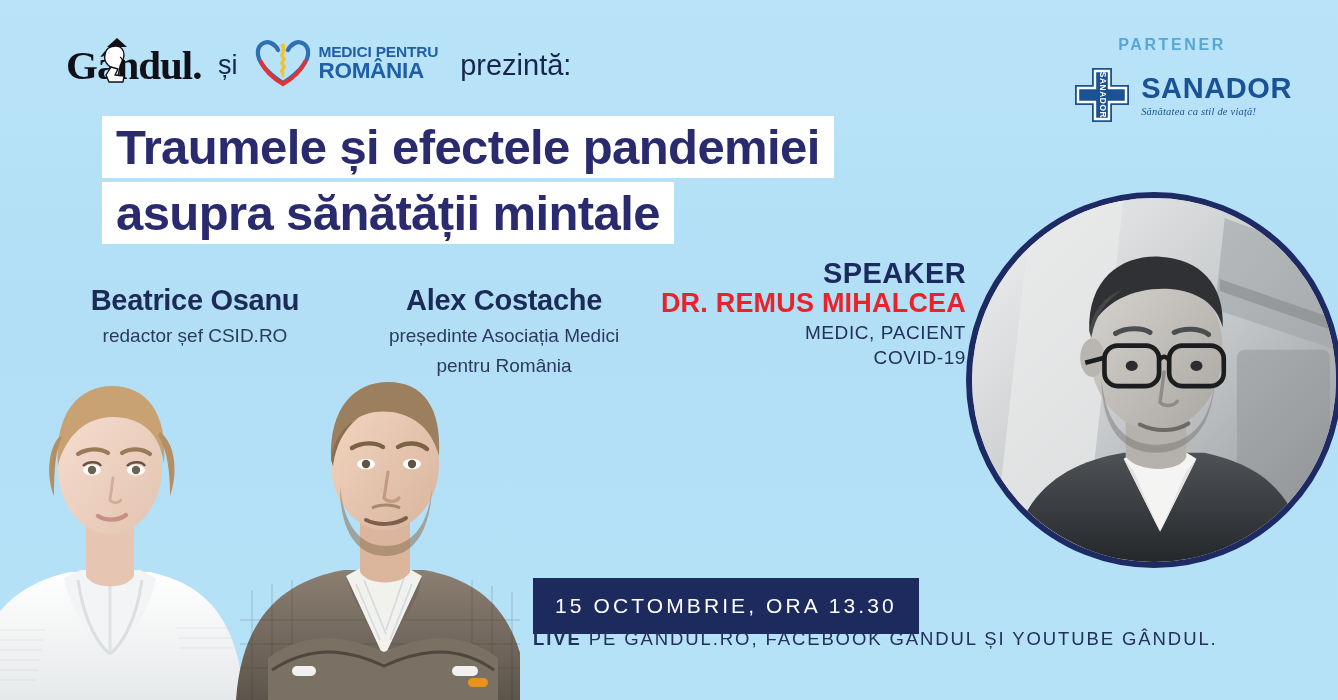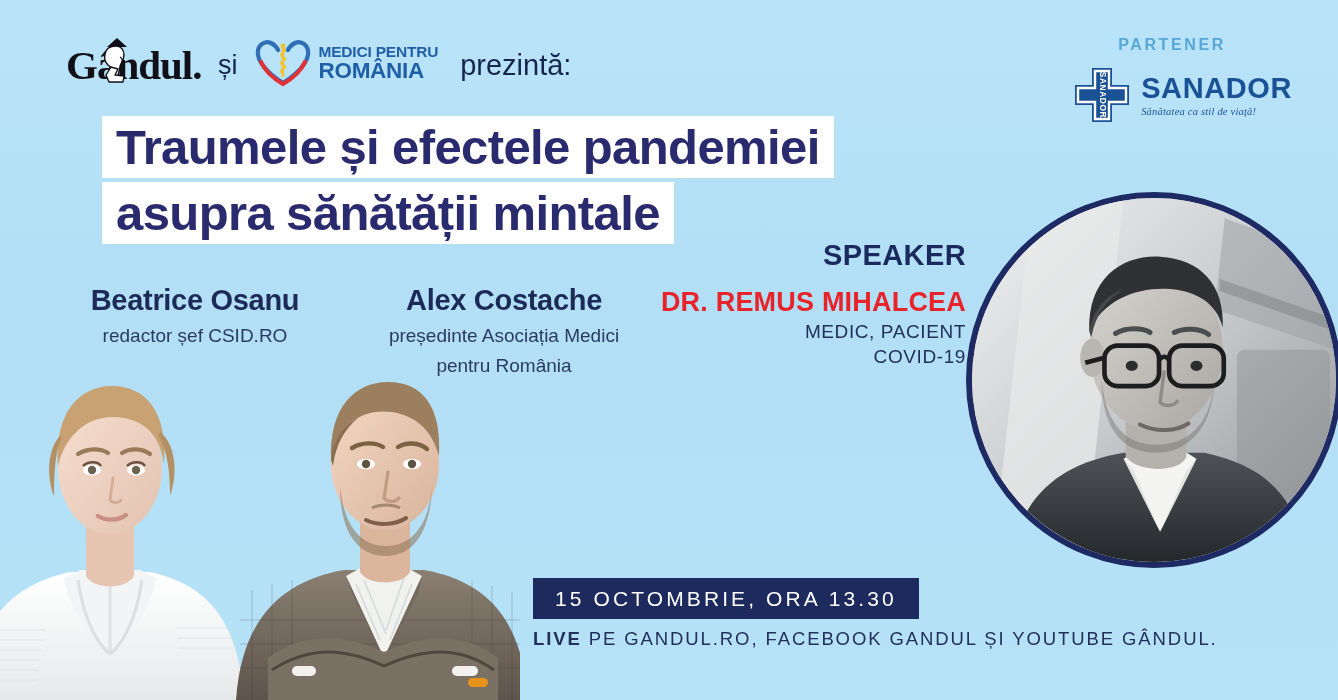--- a/index.html
+++ b/index.html
@@ -66,35 +66,35 @@
   #title-line-2{left:66px;top:182px;height:62px;padding:0 14px;}
 
   
   .host{position:absolute;text-align:center;color:#1d2a55;}
   .host-name{font-weight:bold;font-size:29px;color:#1b2a57;line-height:1.1;letter-spacing:-0.3px;}
   .host-role{font-size:19px;color:#2a3a63;line-height:1.15;margin-top:8px;}
   #host-beatrice{left:50px;top:285px;width:290px;}
   #host-alex{left:358px;top:285px;width:292px;}
 
   
-  #speaker-block{position:absolute;right:372px;top:240px;text-align:right;}
+  #speaker-block{position:absolute;right:372px;top:258px;text-align:right;}
   .speaker-label{font-size:29px;font-weight:bold;color:#1b2a5e;letter-spacing:0.4px;line-height:1.05;}
-  .speaker-name{font-size:27px;font-weight:bold;color:#e8232a;letter-spacing:0.2px;line-height:1.12;margin-top:17px;}
+  .speaker-name{font-size:27px;font-weight:bold;color:#e8232a;letter-spacing:0.2px;line-height:1.12;margin-top:0;}
   .speaker-role{font-size:19px;color:#22305c;letter-spacing:0.6px;line-height:1.2;margin-top:3px;}
 
   
   #speaker-portrait{
     position:absolute;left:966px;top:192px;width:364px;height:364px;border-radius:50%;
     border:6px solid #1d2a63;overflow:hidden;background:#cfd3d6;
   }
   #speaker-portrait svg{display:block;width:100%;height:100%;}
 
   
   #date-badge{
-    position:absolute;left:533px;top:578px;height:41px;background:#1d2a5e;color:#ffffff;
+    position:absolute;left:533px;top:578px;height:56px;background:#1d2a5e;color:#ffffff;
     display:flex;align-items:center;padding:0 22px;
     font-size:21px;letter-spacing:3.1px;font-weight:400;white-space:nowrap;
   }
   #live-line{
     position:absolute;left:533px;top:628px;color:#23305c;font-size:18.5px;letter-spacing:1.9px;
     white-space:nowrap;
     text-align:right;
   }
   #live-line .live-bold{font-weight:bold;}
 

